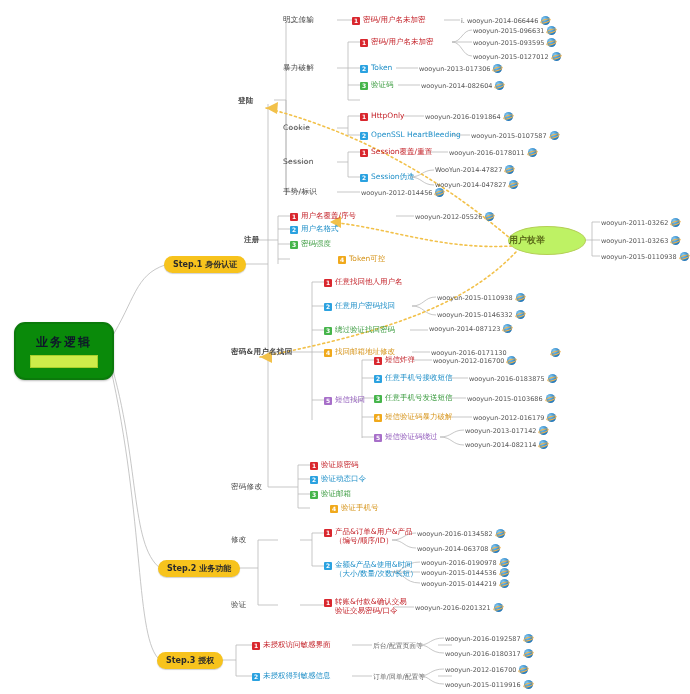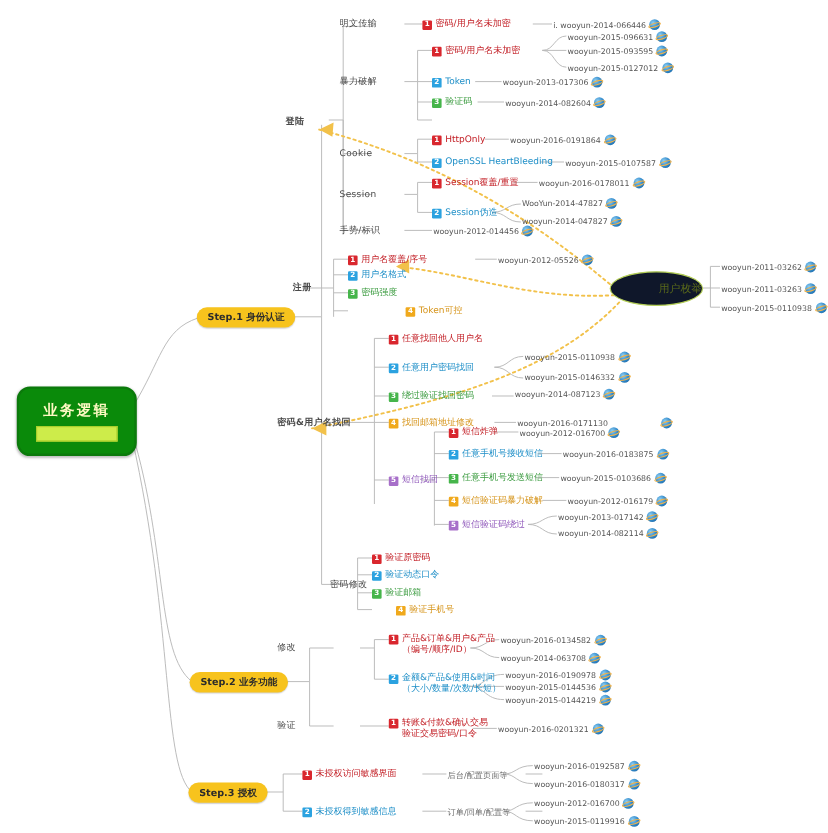--- a/index.html
+++ b/index.html
@@ -22,38 +22,38 @@
   }
   .wm-bar{display:inline-block;width:9px;height:30px;background:#cfe7e7;margin-right:3px;}
 
   
   .center-node{
     position:absolute;left:14px;top:322px;width:96px;height:54px;
     background:#0a8a0a;border:2px solid #0b7a0b;border-radius:11px;
     box-shadow:0 1px 2px rgba(0,0,0,.25);
     display:flex;flex-direction:column;align-items:center;justify-content:center;
   }
-  .center-node .t{color:#fef9c3;font-size:12px;font-weight:bold;letter-spacing:2px;}
+  .center-node .t{color:#0f172a;font-size:12px;font-weight:bold;letter-spacing:2px;}
   .center-node .bar{width:66px;height:11px;background:#cdec4a;border:1px solid #a9cf2c;margin-top:4px;}
 
   
   .step{
     position:absolute;height:17px;padding:0 9px;border-radius:9px;
     background:#f7c31d;
     display:flex;align-items:center;justify-content:center;
     font-size:8px;font-weight:bold;color:#2b2b2b;white-space:nowrap;
     box-shadow:0 1px 1px rgba(0,0,0,.18);
   }
 
   
   .oval{
     position:absolute;width:76px;height:27px;border-radius:50%;
-    background:#0f172a;border:1px solid #b4cf56;
-    display:flex;align-items:center;justify-content:flex-end;
-    font-size:9px;color:#5b6b1a;font-weight:normal;white-space:nowrap;
+    background:#bef264;border:1px solid #b4cf56;
+    display:flex;align-items:center;justify-content:flex-start;
+    font-size:9px;color:#5b6b1a;font-weight:bold;white-space:nowrap;
   }
 
   
   .lbl{position:absolute;white-space:nowrap;font-size:7.5px;color:#4a4a4a;letter-spacing:.3px;}
   .lbl.b{font-weight:bold;}
 
   
   .item{position:absolute;display:flex;align-items:flex-start;white-space:nowrap;}
   .num{
     width:8px;height:8px;min-width:8px;border-radius:1px;margin-right:3px;margin-top:.5px;
@@ -257,21 +257,21 @@
   </div>
 
   <div class="lbl b" style="left:238px;top:96px;">登陆</div>
   <div class="lbl" style="left:283px;top:15px;">明文传输</div>
   <div class="lbl" style="left:283px;top:63px;">暴力破解</div>
   <div class="lbl" style="left:283px;top:123px;">Cookie</div>
   <div class="lbl" style="left:283px;top:157px;">Session</div>
   <div class="lbl" style="left:283px;top:187px;">手势/标识</div>
   <div class="lbl b" style="left:224px;top:235px;margin-left:20px;">注册</div>
   <div class="lbl b" style="left:231px;top:347px;">密码&amp;用户名找回</div>
-  <div class="lbl" style="left:231px;top:482px;margin-left:44px;">密码修改</div>
+  <div class="lbl" style="left:231px;top:482px;">密码修改</div>
   <div class="lbl" style="left:231px;top:535px;">修改</div>
   <div class="lbl" style="left:231px;top:600px;">验证</div>
 
   <div class="item" style="left:352px;top:16px;">
     <span class="num n1">1</span>
     <span class="itxt c1">密码/用户名未加密</span>
   </div>
   <div class="ref" style="left:461px;top:16px;">
     <span class="rtxt">i. wooyun-2014-066446</span>
     <span class="ie"></span>

